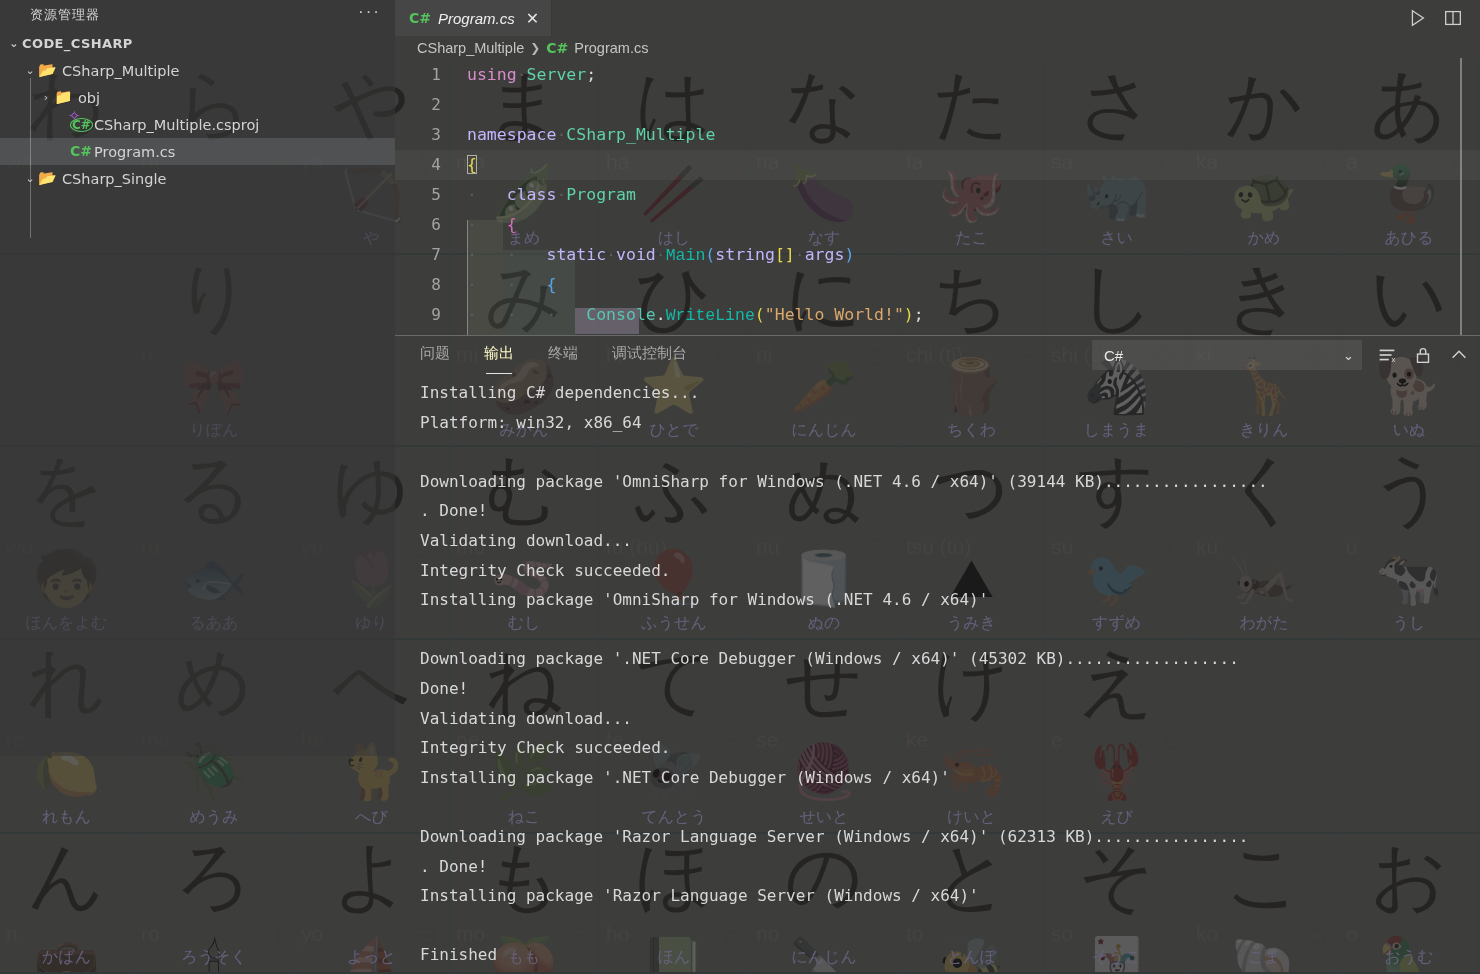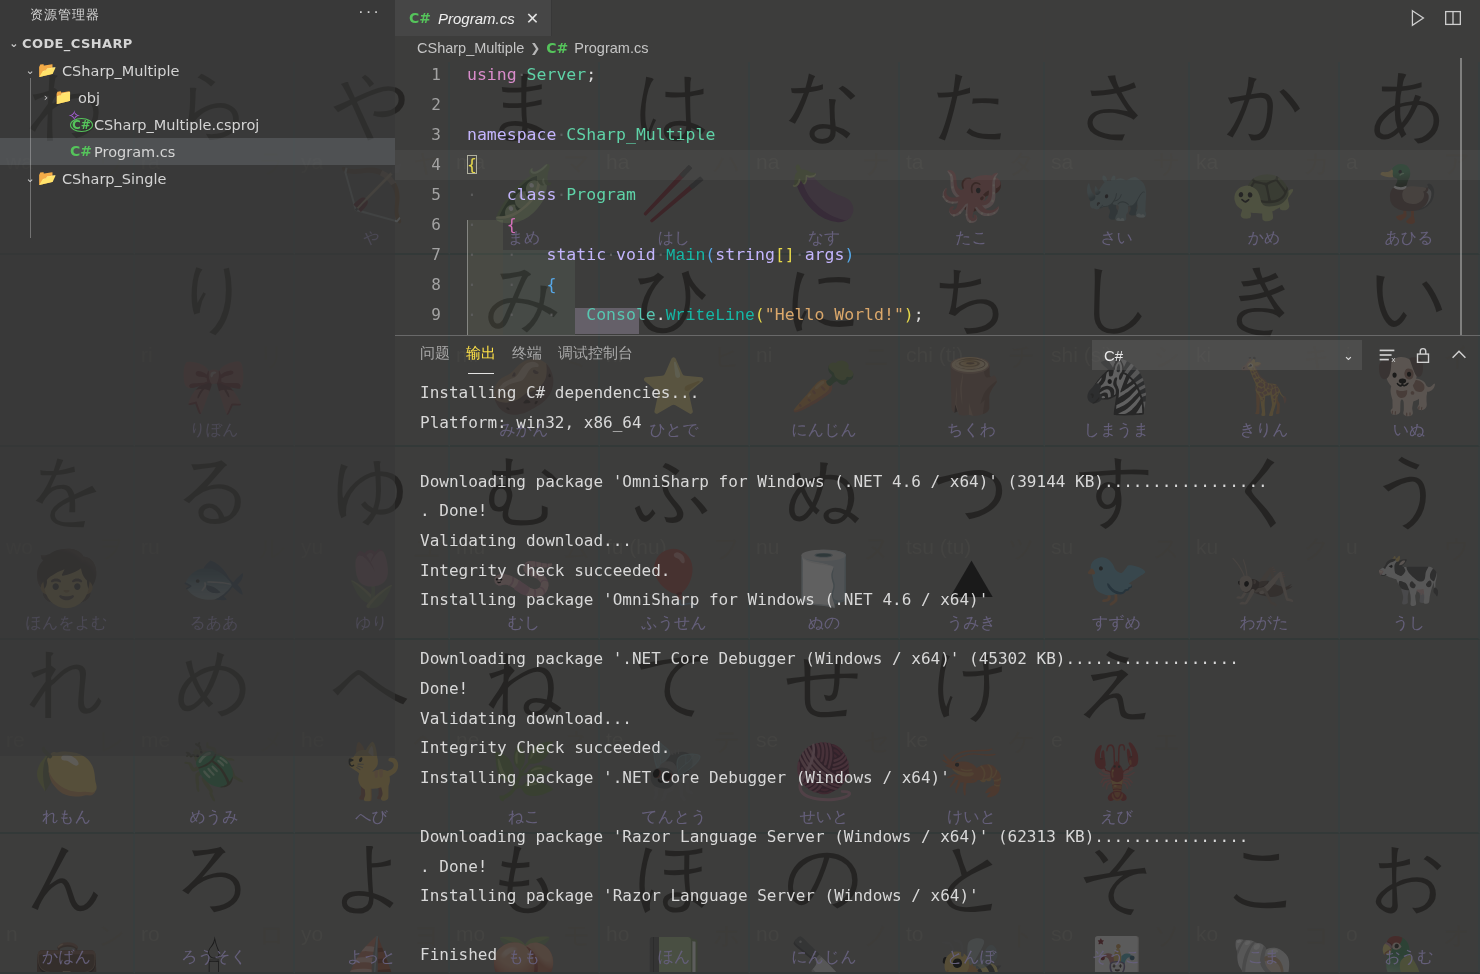--- a/index.html
+++ b/index.html
@@ -173,26 +173,26 @@
     position:absolute;right:18px;top:58px;width:2px;height:277px;
     background:rgba(220,220,220,.42);cursor:pointer;
   }
 
   
   #panel{
     position:absolute;left:395px;top:335px;right:0;bottom:0;
     border-top:1px solid rgba(190,190,190,.35);
   }
   #panel-head{height:42px;display:flex;align-items:center;position:relative;}
-  #panel-tabs{display:flex;align-items:center;gap:16px;padding-left:25px;}
+  #panel-tabs{display:flex;align-items:center;gap:34px;padding-left:25px;}
   .ptab{
     font-size:15px;color:#a8a8a8;cursor:pointer;position:relative;
     padding-bottom:7px;font-family:"DejaVu Sans",sans-serif;
   }
-  .ptab.active{color:#fde047;}
+  .ptab.active{color:#fef9c3;}
   .ptab.active::after{
     content:"";position:absolute;left:2px;right:2px;bottom:-4px;height:1.5px;
     background:#e4e4e4;
   }
   #panel-actions{
     position:absolute;right:10px;top:4px;display:flex;align-items:center;gap:14px;
   }
   #output-select{
     width:250px;height:30px;display:flex;align-items:center;
     justify-content:space-between;padding:0 8px 0 12px;

